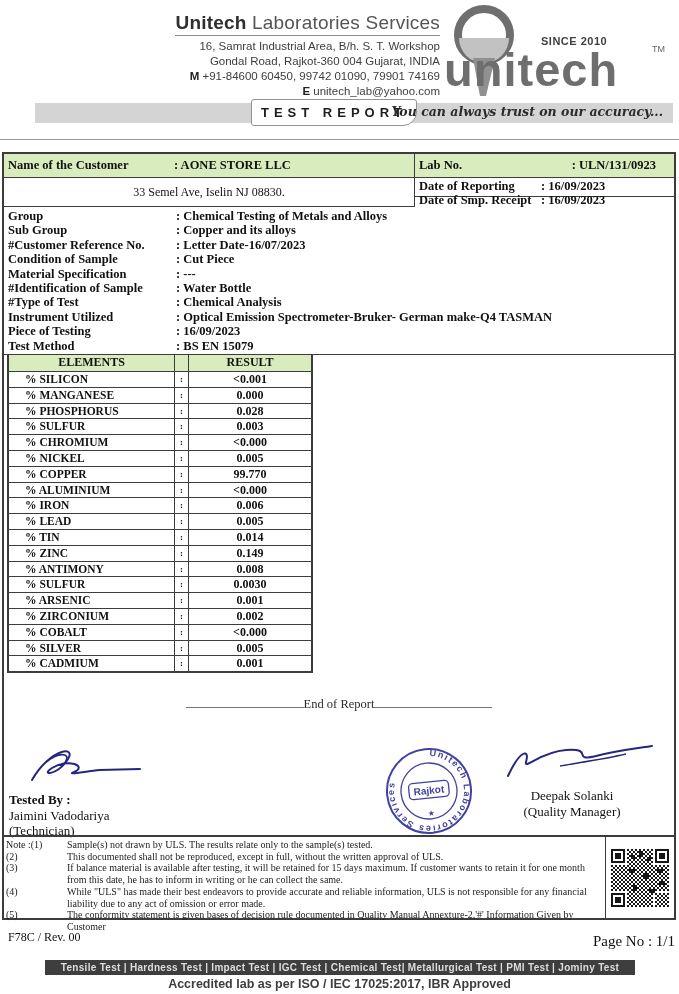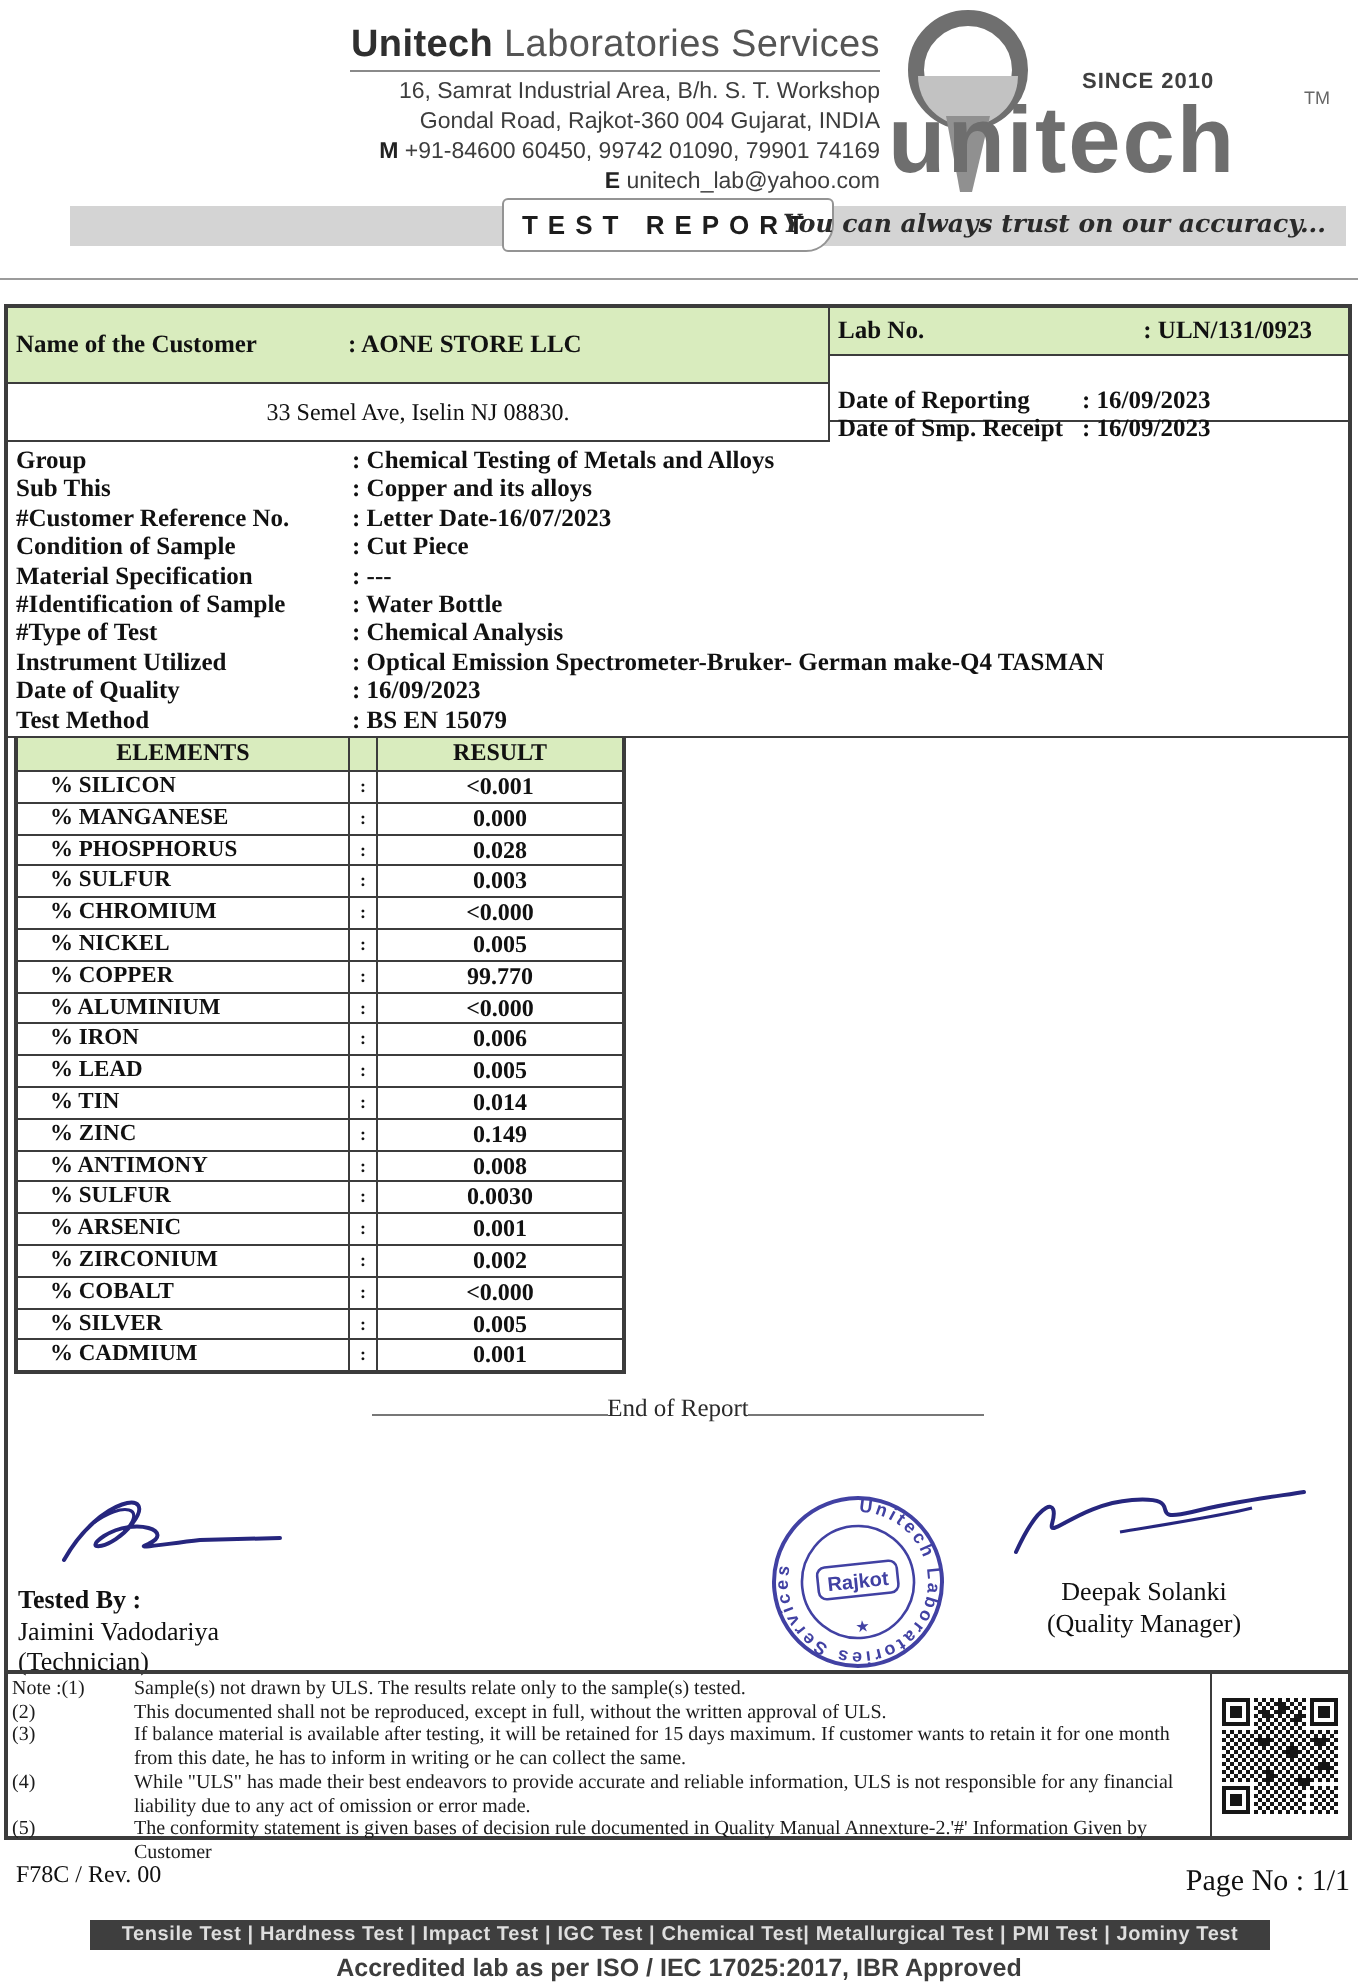--- a/index.html
+++ b/index.html
@@ -30,21 +30,21 @@
   .tagline{position:absolute;top:104px;right:16px;font-family:"DejaVu Serif",serif;
            font-style:italic;font-weight:bold;font-size:12.5px;color:#2a2a2a;z-index:2;}
   .hdr-rule{position:absolute;top:139px;left:0;width:679px;height:0;border-top:1.5px solid #9b9b9b;}
   
   .main-box{position:absolute;top:152px;left:2px;width:674px;height:768px;
             border:2px solid #3c3c3c;box-sizing:border-box;}
   .cust{display:grid;grid-template-columns:411px 1fr;font-size:12.5px;}
   .cell{box-sizing:border-box;padding:2px 4px;}
   .green{background:#d9ecbe;}
   .b{font-weight:bold;}
-  .cust-r1l{height:38px;border-right:1.5px solid #3c3c3c;border-bottom:1.5px solid #3c3c3c;
+  .cust-r1l{height:24px;border-right:1.5px solid #3c3c3c;border-bottom:1.5px solid #3c3c3c;
             display:flex;align-items:center;}
   .cust-r1l .lbl{width:166px;flex:none;}
   .cust-r1r{height:24px;border-bottom:1.5px solid #3c3c3c;display:flex;align-items:center;}
   .cust-r1r .val{margin-left:auto;padding-right:14px;}
   .cust-r2l{height:29px;border-right:1.5px solid #3c3c3c;border-bottom:1.5px solid #3c3c3c;
             display:flex;align-items:center;justify-content:center;font-size:12px;}
   .cust-r2r{height:19px;border-bottom:1.5px solid #3c3c3c;font-size:12.5px;line-height:14px;
             padding-top:1px;}
   .cust-r2r .row{display:flex;}
   .cust-r2r .lbl{width:122px;flex:none;}
@@ -146,21 +146,21 @@
         </div>
       </div>
     </div>
 
     <div class="details">
       <div class="row">
           <span class="lbl">Group</span>
           <span class="val">: Chemical Testing of Metals and Alloys</span>
         </div>
       <div class="row">
-          <span class="lbl">Sub This</span>
+          <span class="lbl">Sub Group</span>
           <span class="val">: Copper and its alloys</span>
         </div>
       <div class="row">
           <span class="lbl">#Customer Reference No.</span>
           <span class="val">:  Letter Date-16/07/2023</span>
         </div>
       <div class="row">
           <span class="lbl">Condition of Sample</span>
           <span class="val">: Cut Piece</span>
         </div>
@@ -174,21 +174,21 @@
         </div>
       <div class="row">
           <span class="lbl">#Type of Test</span>
           <span class="val">: Chemical Analysis</span>
         </div>
       <div class="row">
           <span class="lbl">Instrument Utilized</span>
           <span class="val">: Optical Emission Spectrometer-Bruker- German make-Q4 TASMAN</span>
         </div>
       <div class="row">
-          <span class="lbl">Date of Quality</span>
+          <span class="lbl">Piece of Testing</span>
           <span class="val">: 16/09/2023</span>
         </div>
       <div class="row">
           <span class="lbl">Test Method</span>
           <span class="val">: BS EN 15079</span>
         </div>
     </div>
 
     <div class="rtable">
       <div class="rrow rhead">

